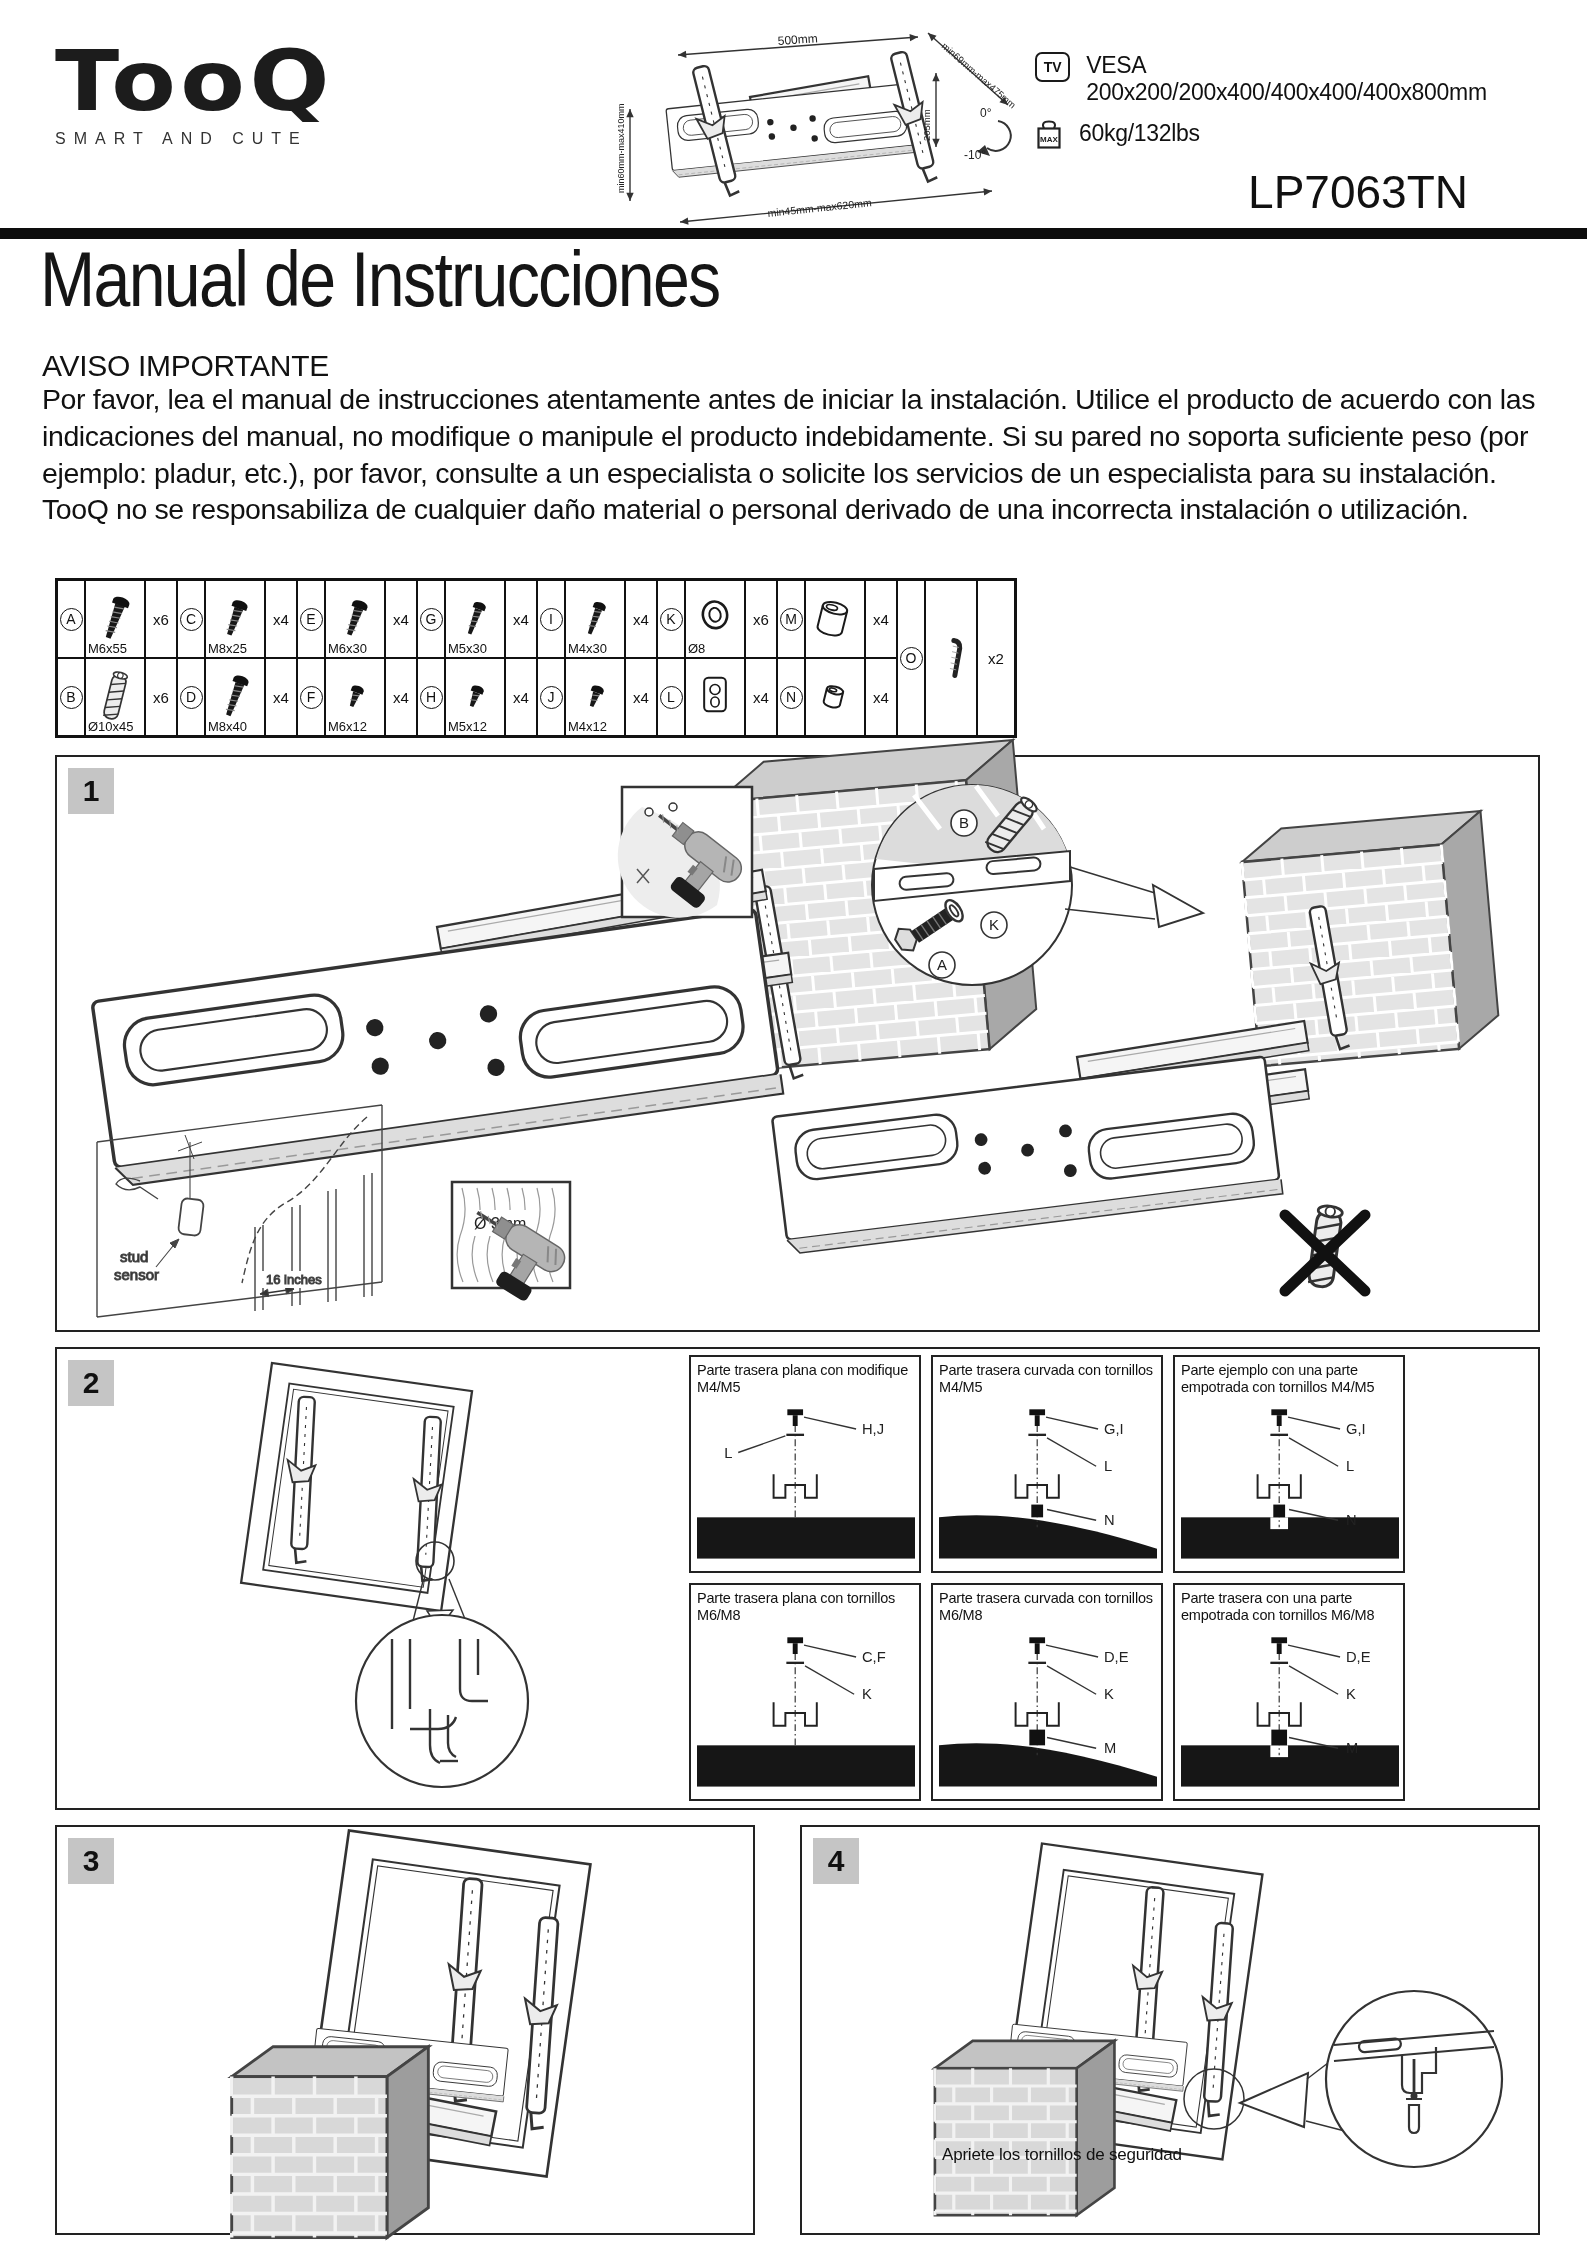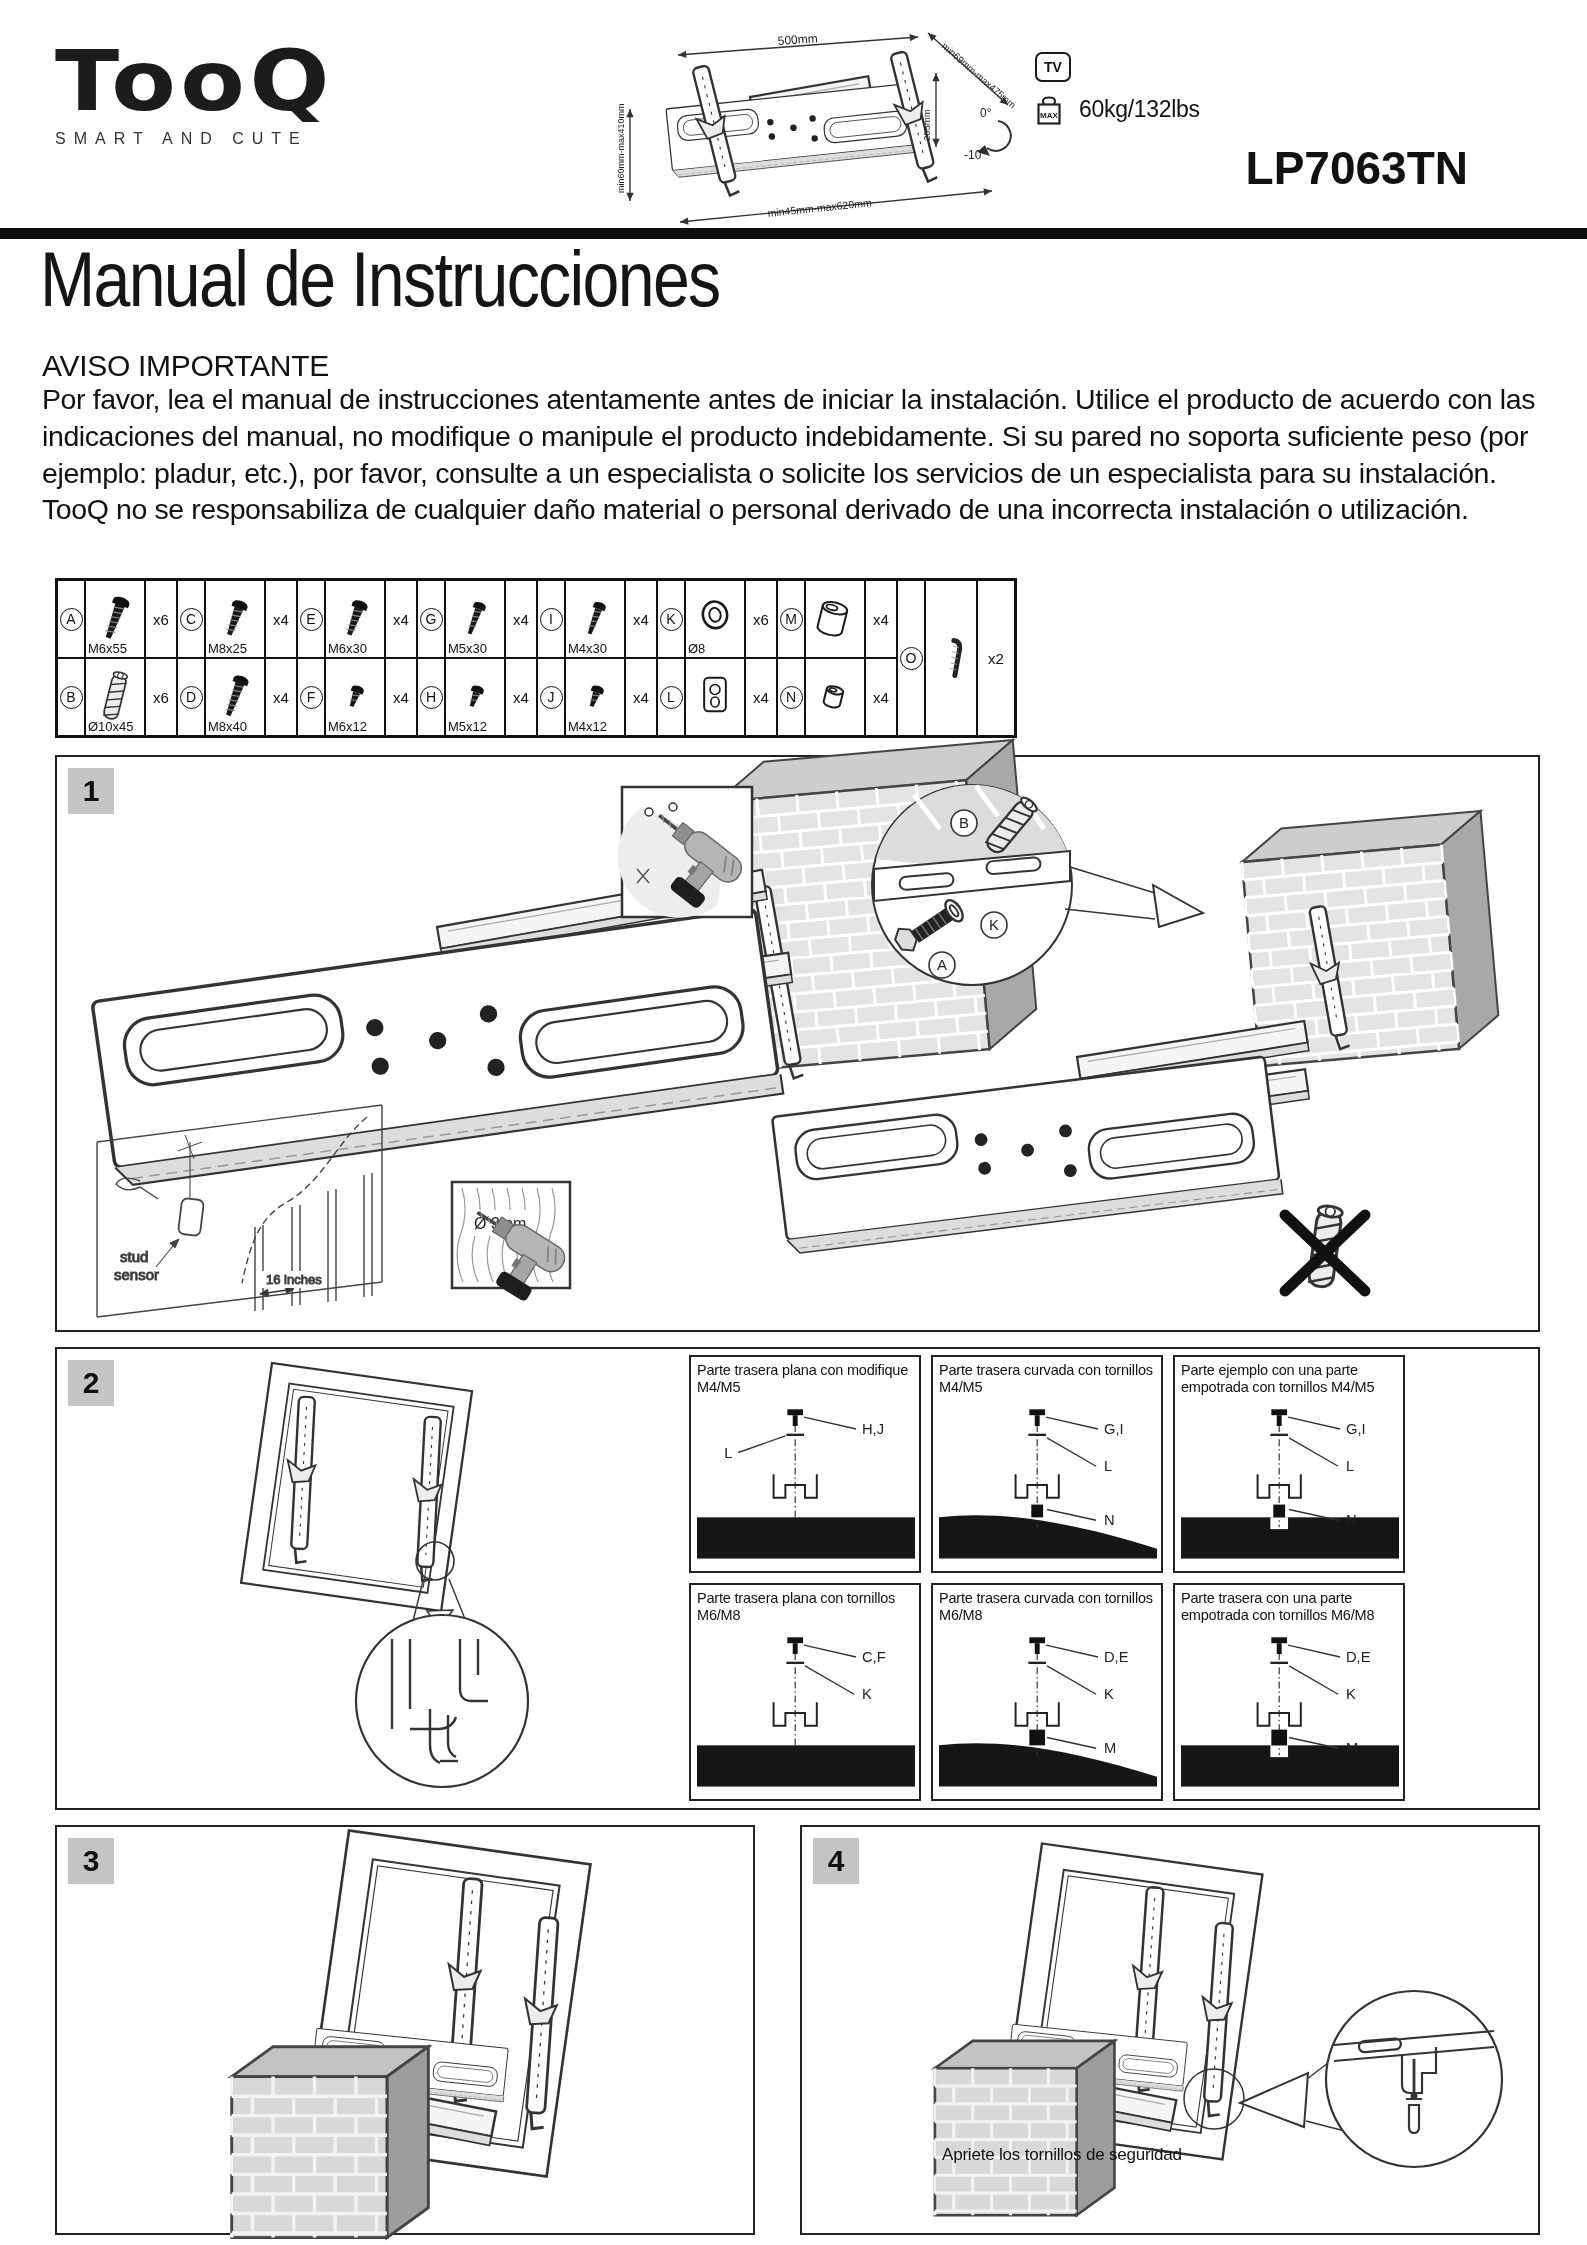--- a/index.html
+++ b/index.html
@@ -11,21 +11,21 @@
 
   
   .logo{left:55px;top:42px}
   .logo-text{font-family:"DejaVu Sans",sans-serif;font-weight:bold;font-size:84px;line-height:.95;letter-spacing:4px;color:#1c1c1c;transform:scaleX(1.12);transform-origin:0 50%}
   .logo-tag{margin-top:8px;font-size:16px;letter-spacing:8px;color:#333}
   #svg-top{left:600px;top:15px}
   .specs{left:1035px;top:52px;width:505px}
   .spec-row{display:flex;gap:16px;margin-bottom:14px}
   .tvicon{width:36px;height:30px;border:2.5px solid #1a1a1a;border-radius:7px;display:flex;align-items:center;justify-content:center;font-size:14px;font-weight:bold}
   .spec-text{font-size:23px;letter-spacing:-.3px}
-  .model{text-align:right;padding-right:72px;margin-top:6px;font-size:46px;font-weight:bold;letter-spacing:0}
+  .model{text-align:right;padding-right:72px;margin-top:6px;font-size:46px;font-weight:normal;letter-spacing:0}
   .rule{left:0;top:228px;width:1587px;height:11px;background:#0d0d0d}
 
   
   .title{left:40px;top:234px;font-size:78px;font-weight:400;letter-spacing:-2px;white-space:nowrap;transform:scaleX(.85);transform-origin:0 0;color:#151515}
   .notice-h{left:42px;top:349px;font-size:30px;letter-spacing:-.3px}
   .notice-b{left:42px;top:381px;width:1502px;font-size:28.5px;line-height:1.29;letter-spacing:-.4px}
 
   
   #parts-table{position:absolute;left:55px;top:578px;display:grid;
     grid-template-columns:26px 58px 30px 26px 58px 30px 26px 58px 30px 26px 58px 30px 26px 58px 30px 26px 58px 30px 26px 58px 30px 26px 50px 36px;
@@ -120,20 +120,21 @@
       <polygon points="385,130 377,137 390,141" fill="#333"></polygon>
       <text x="380" y="102" font-size="12">0°</text>
       <text x="364" y="144" font-size="12">-10°</text>
     </svg>
 
   <div class="specs abs">
     <div class="spec-row">
       <span class="tvicon">
           <span>TV</span>
         </span>
+      <span class="spec-text">VESA 200x200/200x400/400x400/400x800mm</span>
     </div>
     <div class="spec-row">
       <svg width="28" height="31" viewBox="0 0 28 31">
         <path d="M9 8.5 Q5.5 1.5 14 1.5 Q22.5 1.5 19 8.5" fill="none" stroke="#222" stroke-width="2"></path>
         <rect x="3.5" y="8.5" width="21" height="19" fill="#fff" stroke="#222" stroke-width="2.2"></rect>
         <text x="14" y="21.5" font-size="8" font-weight="bold" text-anchor="middle">MAX</text>
       </svg>
       <span class="spec-text">60kg/132lbs</span>
     </div>
     <div class="model">LP7063TN</div>

